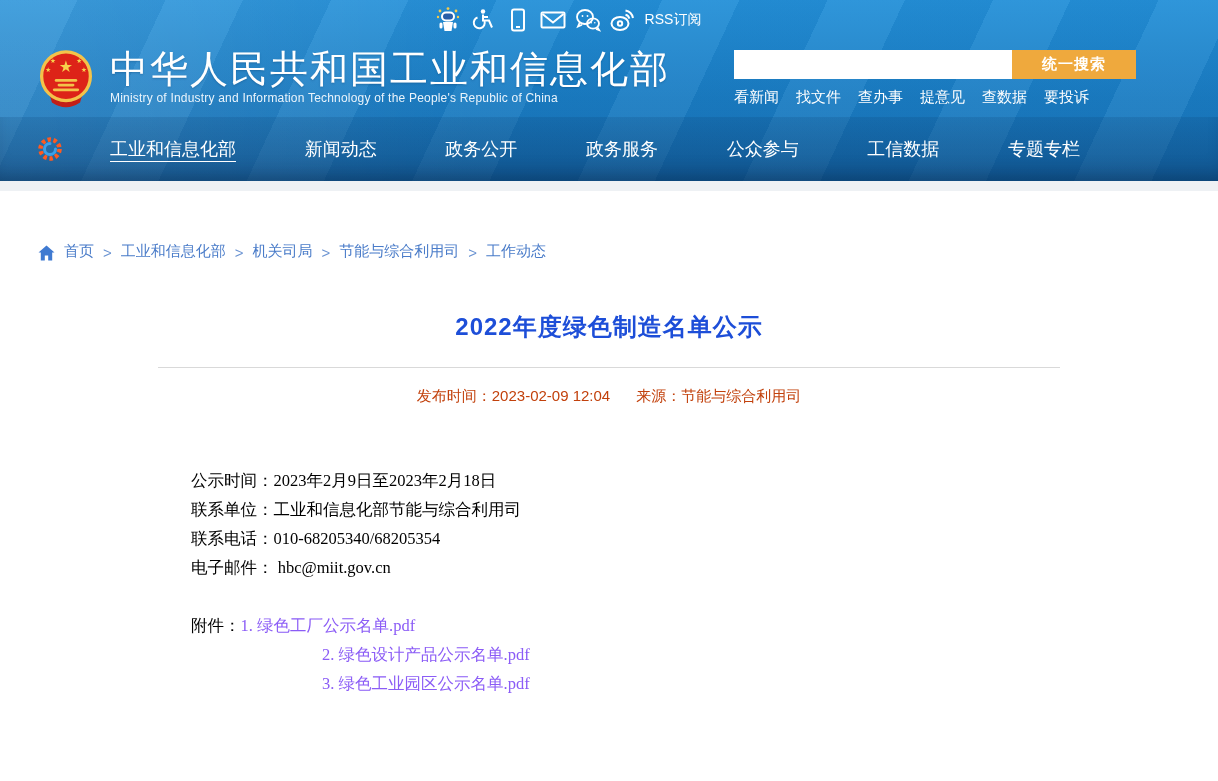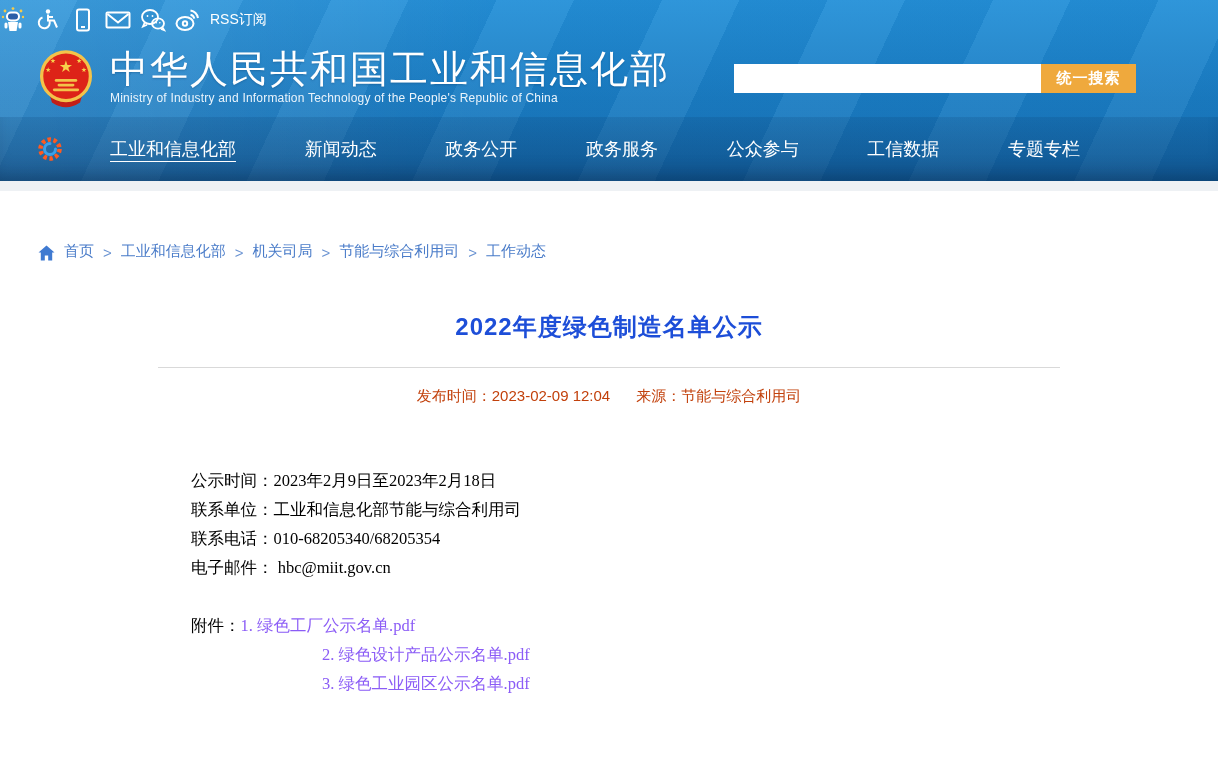--- a/index.html
+++ b/index.html
@@ -7,39 +7,39 @@
     font-family:"Liberation Sans", sans-serif; }
 
   
   .site-header{
     position:relative; height:181px; color:#fff;
     background:
       linear-gradient(100deg, rgba(255,255,255,0.10) 5%, rgba(255,255,255,0) 40%),
       repeating-linear-gradient(115deg, rgba(255,255,255,0.05) 0 70px, rgba(4,50,100,0.06) 70px 150px),
       linear-gradient(180deg,#2490d8 0%, #1a7cc2 55%, #1973b8 100%);
   }
-  .topbar-row{ height:40px; display:flex; justify-content:flex-start; align-items:center;
+  .topbar-row{ height:40px; display:flex; justify-content:center; align-items:center;
     gap:9px; padding-right:82px; }
   .topbar-row .tb-icon{ display:inline-flex; width:26px; height:26px; align-items:center;
     justify-content:center; cursor:pointer; }
   .rss-label{ font-size:14px; color:#fff; cursor:pointer; }
 
   .header-row{ height:77px; display:flex; align-items:center; padding:0 82px 0 36px; }
   .logo-link{ display:flex; align-items:center; cursor:pointer; }
   .emblem{ width:60px; height:62px; }
   .site-title-block{ margin-left:14px; }
   .site-title{ font-size:38px; font-weight:normal; letter-spacing:2px; line-height:34px;
     text-shadow:0 1px 2px rgba(0,40,80,0.25); }
   .site-subtitle{ font-size:12px; margin-top:5px; color:#eaf4fc; letter-spacing:0.2px; }
 
   .search-block{ margin-left:auto; width:402px; }
   .search-row{ display:flex; height:29px; }
   .search-input{ flex:1; border:none; outline:none; height:29px; padding:0 8px;
     font-size:14px; background:#fff; }
-  .search-btn{ width:95px; height:29px; border:none; background:#efa93d; color:#fff;
+  .search-btn{ width:124px; height:29px; border:none; background:#efa93d; color:#fff;
     font-size:15px; font-weight:bold; letter-spacing:1px; cursor:pointer;
     font-family:"Liberation Sans",sans-serif; }
   .quick-links{ display:flex; gap:17px; margin-top:9px; font-size:15px; }
   .quick-links span{ cursor:pointer; white-space:nowrap; }
 
   .nav-row{ height:64px; display:flex; align-items:center; padding:0 80px 0 36px;
     background:linear-gradient(180deg, rgba(8,62,112,0.18), rgba(6,48,92,0.38));
     box-shadow: inset 0 -16px 20px -12px rgba(0,25,55,0.40); }
   .nav-gear{ width:28px; height:28px; margin-right:46px; cursor:pointer; flex:none; }
   .nav-list{ flex:1; display:flex; justify-content:space-between; padding-right:58px; }
@@ -153,20 +153,28 @@
         <div class="site-title">中华人民共和国工业和信息化部</div>
         <div class="site-subtitle">Ministry of Industry and Information Technology of the People's Republic of China</div>
       </div>
     </div>
 
     <div class="search-block">
       <div class="search-row">
         <input class="search-input" type="text" value="" style="">
         <button class="search-btn">统一搜索</button>
       </div>
+      <div class="quick-links">
+        <span>看新闻</span>
+        <span>找文件</span>
+        <span>查办事</span>
+        <span>提意见</span>
+        <span>查数据</span>
+        <span>要投诉</span>
+      </div>
     </div>
   </div>
 
   <div class="nav-row">
     <svg class="nav-gear" viewBox="0 0 28 28">
       <circle cx="14" cy="14" r="9.5" fill="none" stroke="#ff5a1f" stroke-width="4.5" stroke-dasharray="3.4 2.6"></circle>
       <path d="M14 8.5 a5.5 5.5 0 1 0 5.5 5.5" fill="none" stroke="#3aa0e8" stroke-width="3" stroke-linecap="round"></path>
     </svg>
     <div class="nav-list">
       <span class="nav-item active">工业和信息化部</span>

